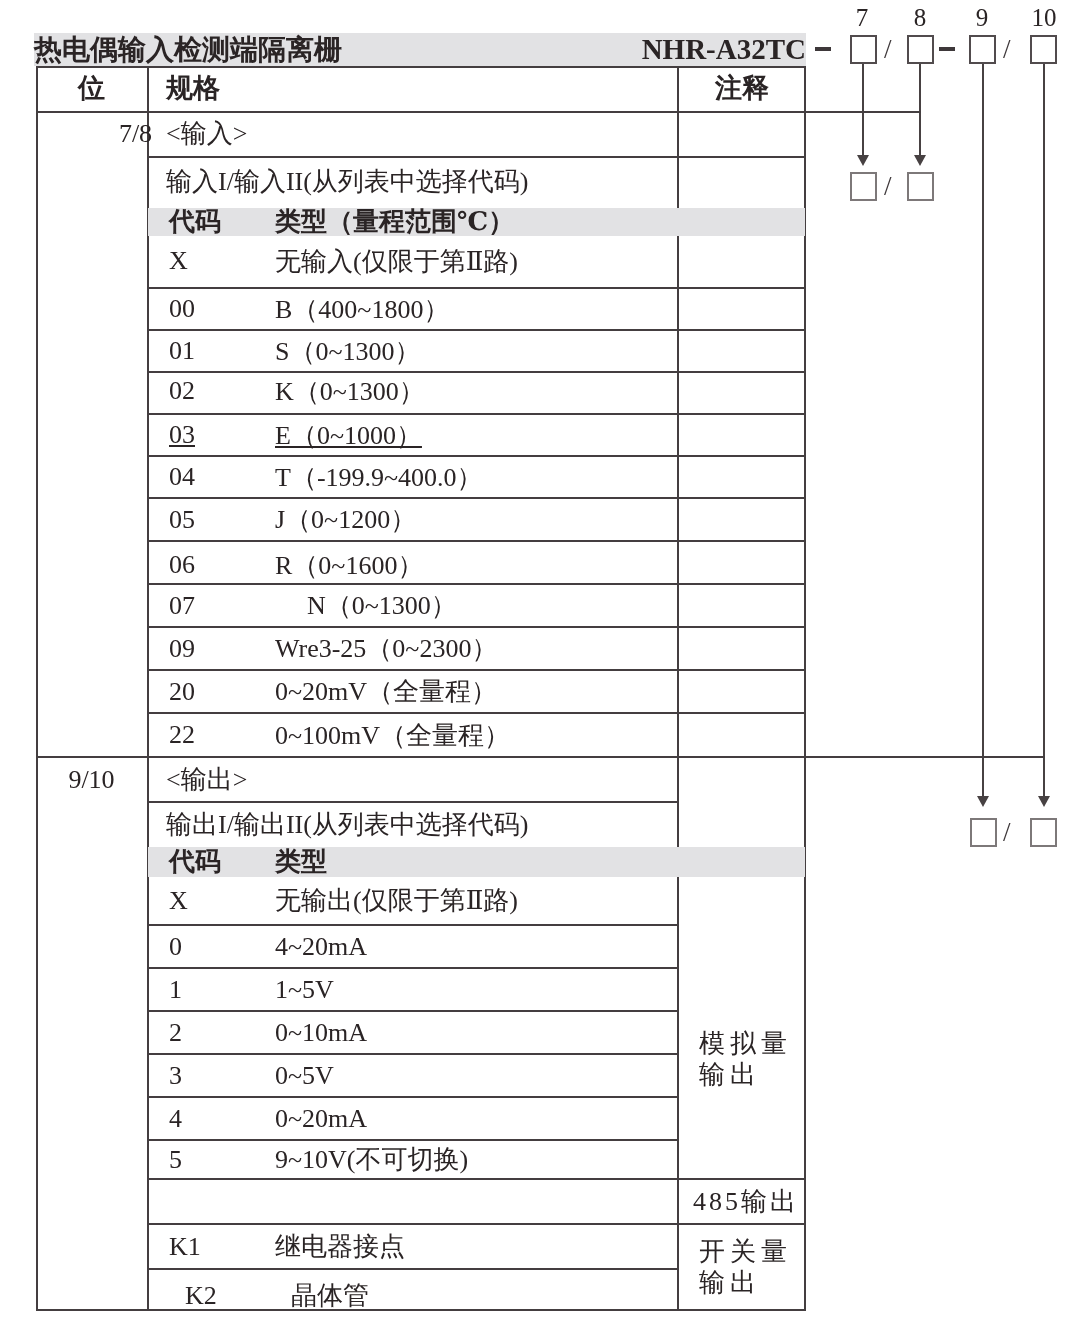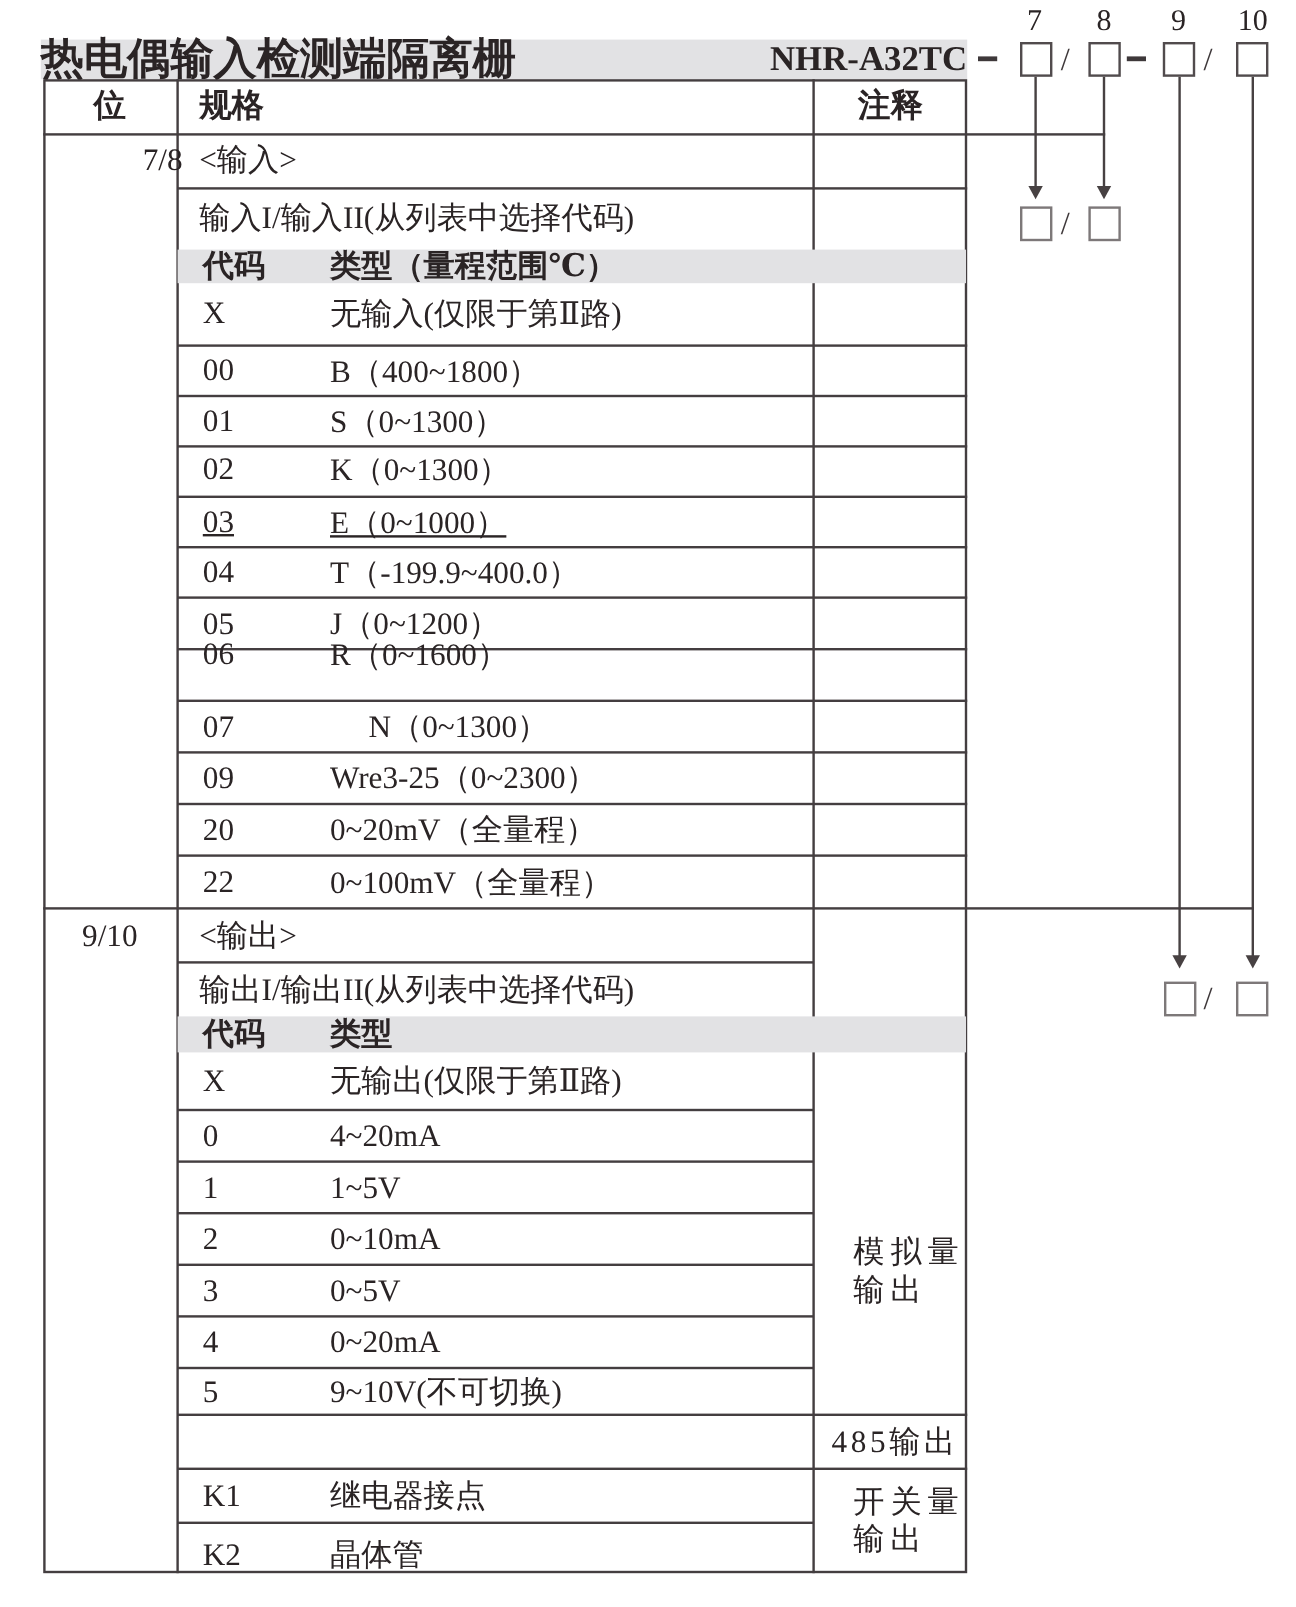--- a/index.html
+++ b/index.html
@@ -31,30 +31,30 @@
   .crow .type{flex:1;}
   
   .cbox{position:absolute;width:23px;height:25px;border:2px solid #514b4d;background:#fff;}
   .cbox.lite{border-color:#7d7879;}
   .dash{position:absolute;width:16px;height:4px;background:#3e383a;}
   .slash{position:absolute;height:29px;line-height:29px;font-size:27px;color:#3e383a;}
   .aline{position:absolute;width:2px;background:#474142;}
   .ahead{position:absolute;width:0;height:0;
     border-left:6px solid transparent;border-right:6px solid transparent;
     border-top:11px solid #474142;}
-  .note{position:absolute;left:678px;width:128px;padding-left:33px;box-sizing:border-box;
+  .note{position:absolute;left:678px;width:128px;padding-left:21px;box-sizing:border-box;
     line-height:31px;letter-spacing:5px;}
 </style>
 </head>
 <body>
 
 <div class="page">
 
   <div class="band" style="left:34px;top:33px;width:772px;height:33px;"></div>
-  <div class="txt bold" style="left:34px;top:33px;height:18px;line-height:33px;font-size:36px;text-align:center;">热电偶输入检测端隔离栅</div>
+  <div class="txt bold" style="left:34px;top:33px;height:18px;line-height:33px;font-size:28px;text-align:center;">热电偶输入检测端隔离栅</div>
   <div class="txt bold" style="left:560px;top:33px;width:246px;height:33px;line-height:33px;font-size:29px;text-align:right;">NHR-A32TC</div>
 
   <div class="txt ctr" style="left:846px;top:4px;width:32px;font-size:25px;">7</div>
   <div class="txt ctr" style="left:904px;top:4px;width:32px;font-size:25px;">8</div>
   <div class="txt ctr" style="left:966px;top:4px;width:32px;font-size:25px;">9</div>
   <div class="txt ctr" style="left:1024px;top:4px;width:40px;font-size:25px;">10</div>
 
   <div class="dash" style="left:815px;top:47px;"></div>
   <div class="cbox" style="left:850px;top:35px;"></div>
   <div class="slash" style="left:884px;top:35px;">/</div>
@@ -150,21 +150,21 @@
     <span class="type">E（0~1000）</span>
   </div>
   <div class="crow" style="top:457px;height:40px;">
     <span class="code">04</span>
     <span class="type">T（-199.9~400.0）</span>
   </div>
   <div class="crow" style="top:499px;height:41px;">
     <span class="code">05</span>
     <span class="type">J（0~1200）</span>
   </div>
-  <div class="crow" style="top:522px;height:46px;">
+  <div class="crow" style="top:542px;height:46px;">
     <span class="code">06</span>
     <span class="type">R（0~1600）</span>
   </div>
   <div class="crow" style="top:585px;height:41px;gap:32px;">
     <span class="code">07</span>
     <span class="type">N（0~1300）</span>
   </div>
   <div class="crow" style="top:628px;height:41px;">
     <span class="code">09</span>
     <span class="type">Wre3-25（0~2300）</span>
@@ -209,21 +209,21 @@
     <span class="type">0~20mA</span>
   </div>
   <div class="crow" style="top:1141px;height:37px;">
     <span class="code">5</span>
     <span class="type">9~10V(不可切换)</span>
   </div>
   <div class="crow" style="top:1225px;height:43px;">
     <span class="code">K1</span>
     <span class="type">继电器接点</span>
   </div>
-  <div class="crow" style="top:1270px;height:51px;">
+  <div class="crow" style="top:1270px;height:51px;padding-left:16px;">
     <span class="code">K2</span>
     <span class="type">晶体管</span>
   </div>
 
   <div class="note" style="top:1028px;">
     <div>模拟量</div>
     <div>输出</div>
   </div>
   <div class="note" style="top:1180px;height:43px;line-height:43px;padding-left:15px;letter-spacing:3px;">485输出</div>
   <div class="note" style="top:1236px;">

